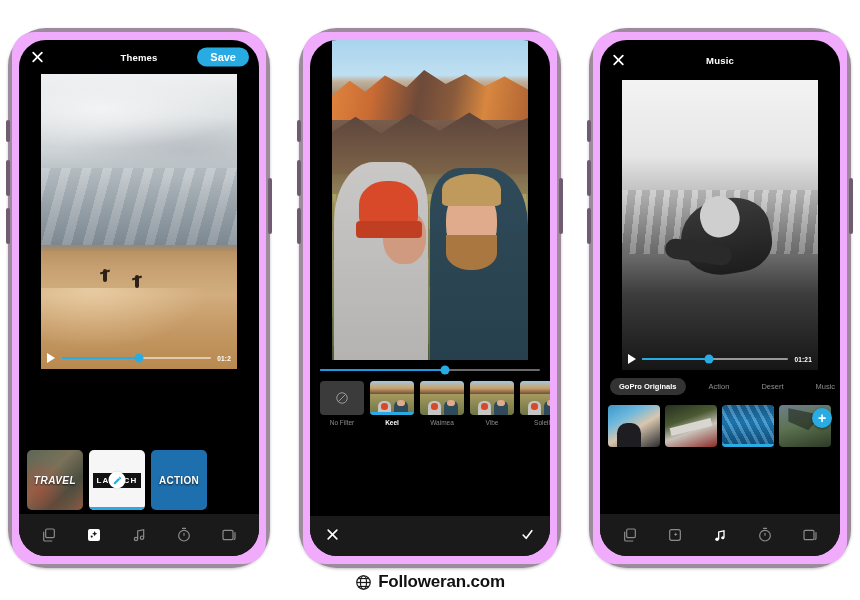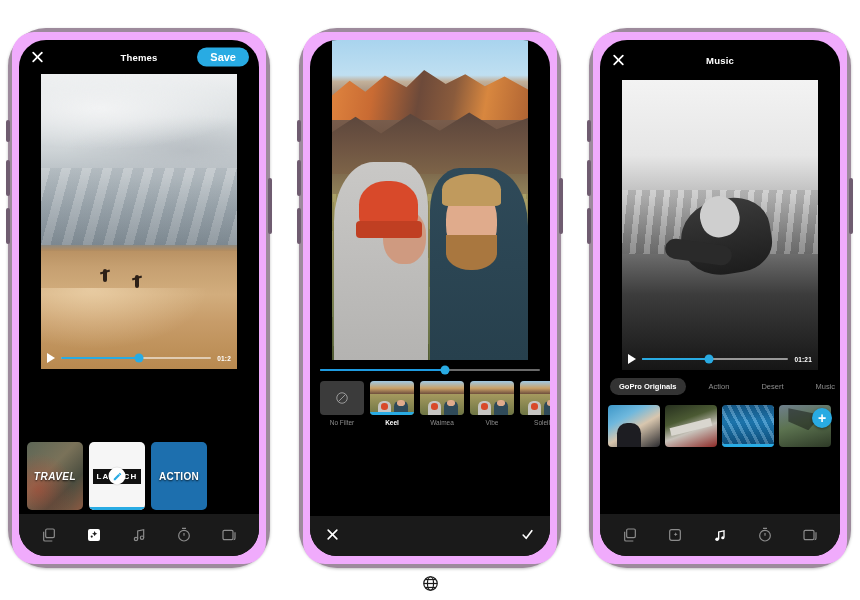--- a/index.html
+++ b/index.html
@@ -224,21 +224,21 @@
   
   .content-zone { flex:1 1 auto; position:relative; }
 
   
   .theme-strip {
     position:absolute; left:0; right:0; bottom:46px;
     display:flex; gap:6px; padding-left:8px;
   }
   .theme-card {
     position:relative; flex:0 0 auto;
-    width:56px; height:68px; border-radius:5px; overflow:hidden;
+    width:56px; height:60px; border-radius:5px; overflow:hidden;
     display:flex; align-items:center; justify-content:center;
   }
   .theme-card .tlabel {
     font-size:10px; font-weight:bold; font-style:italic;
     color:#fff; letter-spacing:.5px;
     text-shadow: 0 1px 2px rgba(0,0,0,.8);
     position:relative; z-index:2;
   }
   .tc-travel { background: linear-gradient(135deg,#5d6656 0%,#7a7259 40%,#4a4d3f 70%,#8c5a42 100%); }
   .tc-travel::after{content:"";position:absolute;inset:0;background:radial-gradient(circle at 20% 70%, rgba(200,60,40,.45), transparent 55%);}
@@ -692,15 +692,16 @@
   <div class="brand">
     <span class="globe">
       <svg viewBox="0 0 24 24" fill="none" stroke="currentColor" stroke-width="1.7">
         <circle cx="12" cy="12" r="9.5"></circle>
         <ellipse cx="12" cy="12" rx="4.3" ry="9.5"></ellipse>
         <line x1="2.5" y1="12" x2="21.5" y2="12"></line>
         <line x1="4.3" y1="6.4" x2="19.7" y2="6.4"></line>
         <line x1="4.3" y1="17.6" x2="19.7" y2="17.6"></line>
       </svg>
     </span>
+    <span class="btxt">Followeran.com</span>
   </div>
 
 </div>
 
 </body></html>

